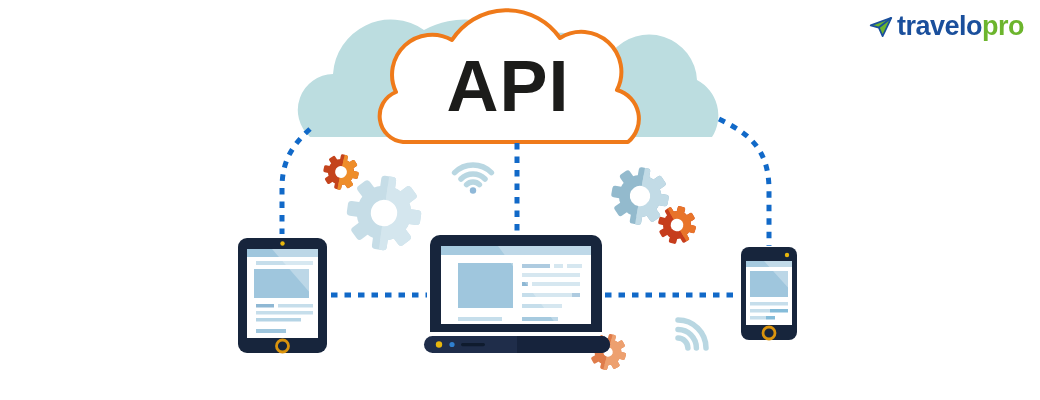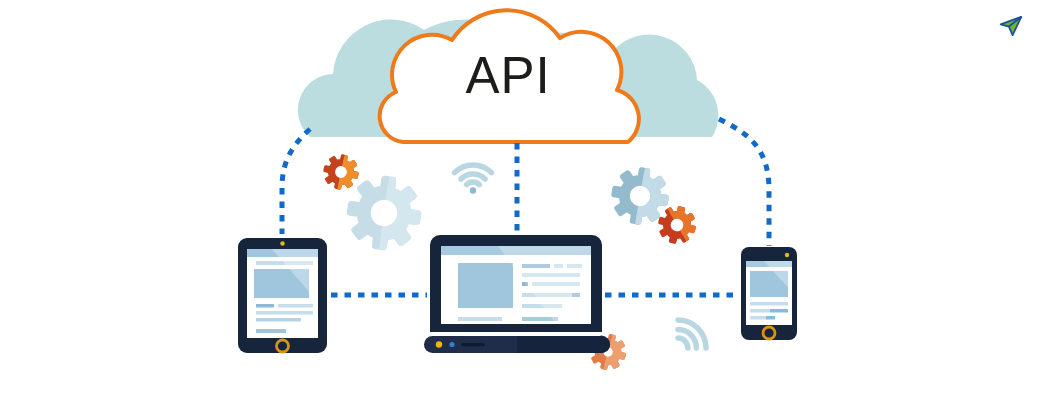--- a/index.html
+++ b/index.html
@@ -3,21 +3,21 @@
 <meta charset="utf-8">
 <style>
   html,body{margin:0;padding:0;background:#fff;}
   .stage{
     position:relative;width:1040px;height:400px;background:#ffffff;
     overflow:hidden;font-family:"Liberation Sans",sans-serif;
   }
   .scene{position:absolute;left:0;top:0;}
   .api-label{
     position:absolute;left:406px;top:50px;width:204px;text-align:center;
-    font-size:51px;font-weight:400;color:#1c1c1a;letter-spacing:1px;line-height:1;
+    font-size:72px;font-weight:700;color:#1c1c1a;letter-spacing:1px;line-height:1;
   }
   .logo{
     position:absolute;top:13px;right:16px;display:flex;align-items:center;gap:3px;
     cursor:pointer;
   }
   .logo-text{font-size:27px;font-weight:bold;letter-spacing:-0.5px;line-height:1;}
   .logo-text .t-blue{color:#1a4f9c;}
   .logo-text .t-green{color:#6cb52d;}
 </style>
 </head>
@@ -159,15 +159,16 @@
     </g>
   </svg>
 
   <div class="api-label">API</div>
 
   <div class="logo">
     <svg width="26" height="26" viewBox="0 0 24 24">
       <path d="M2.5 10.5 L21.5 3.5 L13.5 20.5 L10 12.5 Z" fill="#6cb52d" stroke="#1a4f9c" stroke-width="1.6" stroke-linejoin="round"></path>
       <path d="M21.5 3.5 L10 12.5" stroke="#1a4f9c" stroke-width="1.6" fill="none"></path>
     </svg>
+    <div class="logo-text"><span class="t-blue">travelo</span><span class="t-green">pro</span></div>
   </div>
 
 </div>
 
 </body></html>

